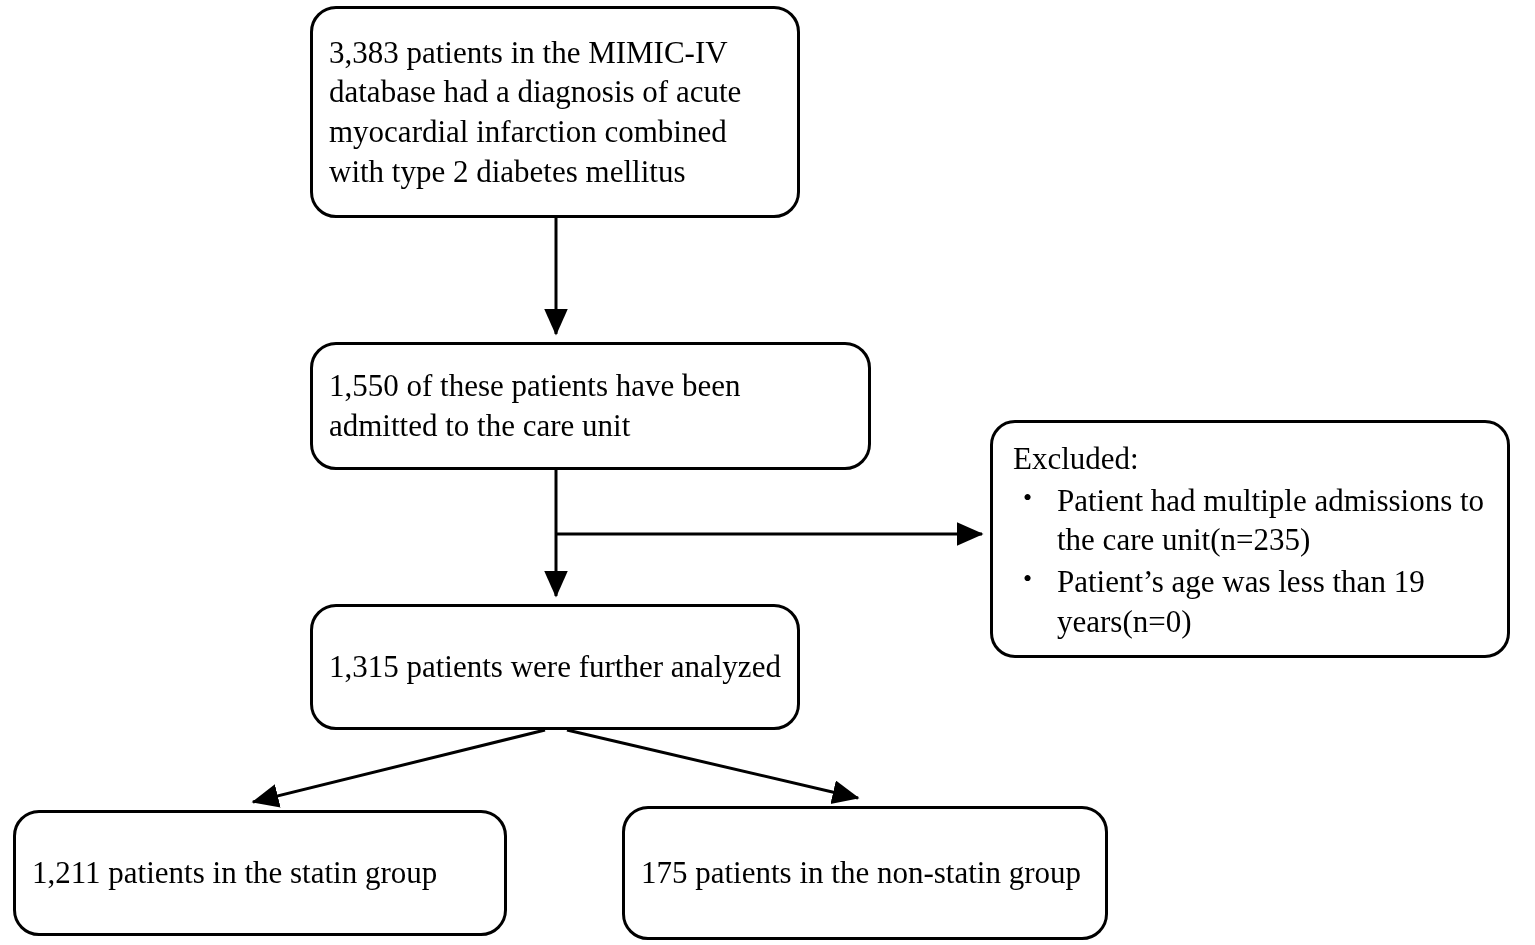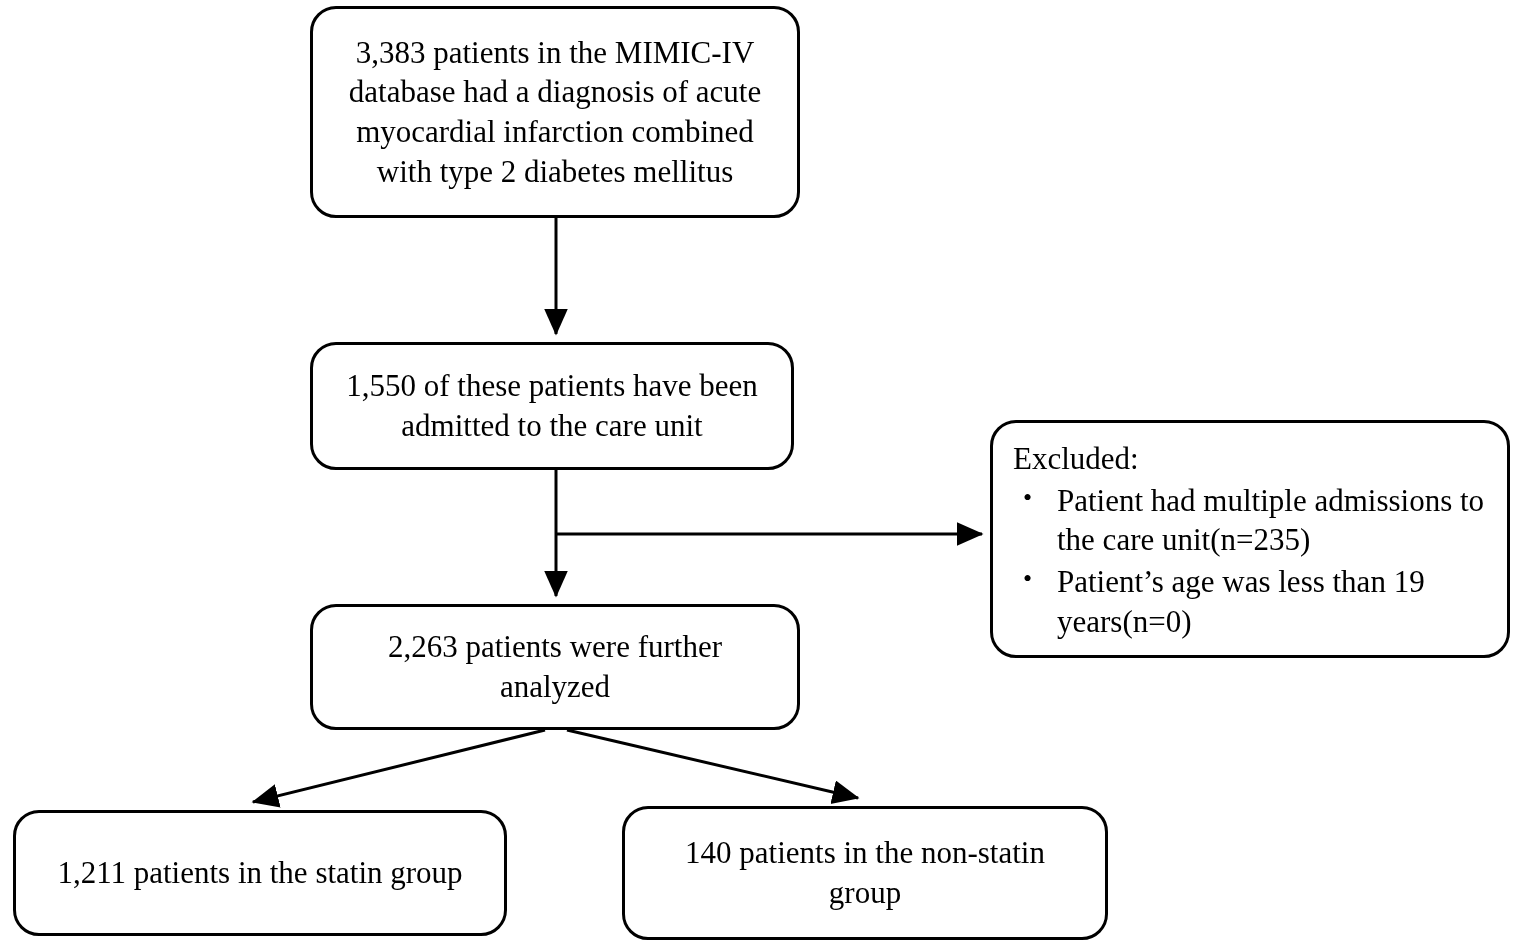--- a/index.html
+++ b/index.html
@@ -20,56 +20,56 @@
   }
   .node {
     position: absolute;
     box-sizing: border-box;
     border: 3px solid #000000;
     border-radius: 26px;
     background: #ffffff;
     display: flex;
     align-items: center;
     justify-content: center;
-    text-align: center;
     line-height: 1.28;
-    padding: 6px 26px;
+    padding: 6px 16px;
   }
   .node span {
     display: block;
     width: 100%;
   }
 
   
   #node-cohort {
     left: 310px;  top: 6px;    width: 490px; height: 212px;
     font-size: 31px;
   }
   #node-admitted {
-    left: 310px;  top: 342px;  width: 484px; height: 128px;
+    left: 310px;  top: 342px;  width: 561px; height: 128px;
     font-size: 31px;
   }
   #node-analyzed {
     left: 310px;  top: 604px;  width: 490px; height: 126px;
     font-size: 31px;
   }
   #node-statin {
     left: 13px;    top: 810px;  width: 494px; height: 126px;
     font-size: 31px;
   }
   #node-nonstatin {
     left: 622px;  top: 806px;  width: 486px; height: 134px;
     font-size: 31px;
   }
   #node-excluded {
     left: 990px;  top: 420px;  width: 520px; height: 238px;
     font-size: 31px;
     display: block;
     padding: 14px 18px 6px 18px;
     text-align: left;
+    border-radius: 25px;
   }
   #node-excluded .ex-title {
     margin: 2px 0 2px 2px;
   }
   #node-excluded ul {
     margin: 0;
     padding: 0 0 0 4px;
     list-style: none;
   }
   #node-excluded li {
@@ -119,29 +119,29 @@
 
   <div class="node" id="node-cohort">
     <span>3,383 patients in the MIMIC-IV database had a diagnosis of acute myocardial infarction combined with type 2 diabetes mellitus</span>
   </div>
 
   <div class="node" id="node-admitted">
     <span>1,550 of these patients have been admitted to the care unit</span>
   </div>
 
   <div class="node" id="node-analyzed">
-    <span>2,263 patients were further analyzed</span>
+    <span>1,315 patients were further analyzed</span>
   </div>
 
   <div class="node" id="node-statin">
     <span>1,211 patients in the statin group</span>
   </div>
 
   <div class="node" id="node-nonstatin">
-    <span>140 patients in the non-statin group</span>
+    <span>175 patients in the non-statin group</span>
   </div>
 
   <div class="node" id="node-excluded">
     <div class="ex-title">Excluded:</div>
     <ul>
       <li>Patient had multiple admissions to the care unit(n=235)</li>
       <li>Patient’s age was less than 19 years(n=0)</li>
     </ul>
   </div>
 

